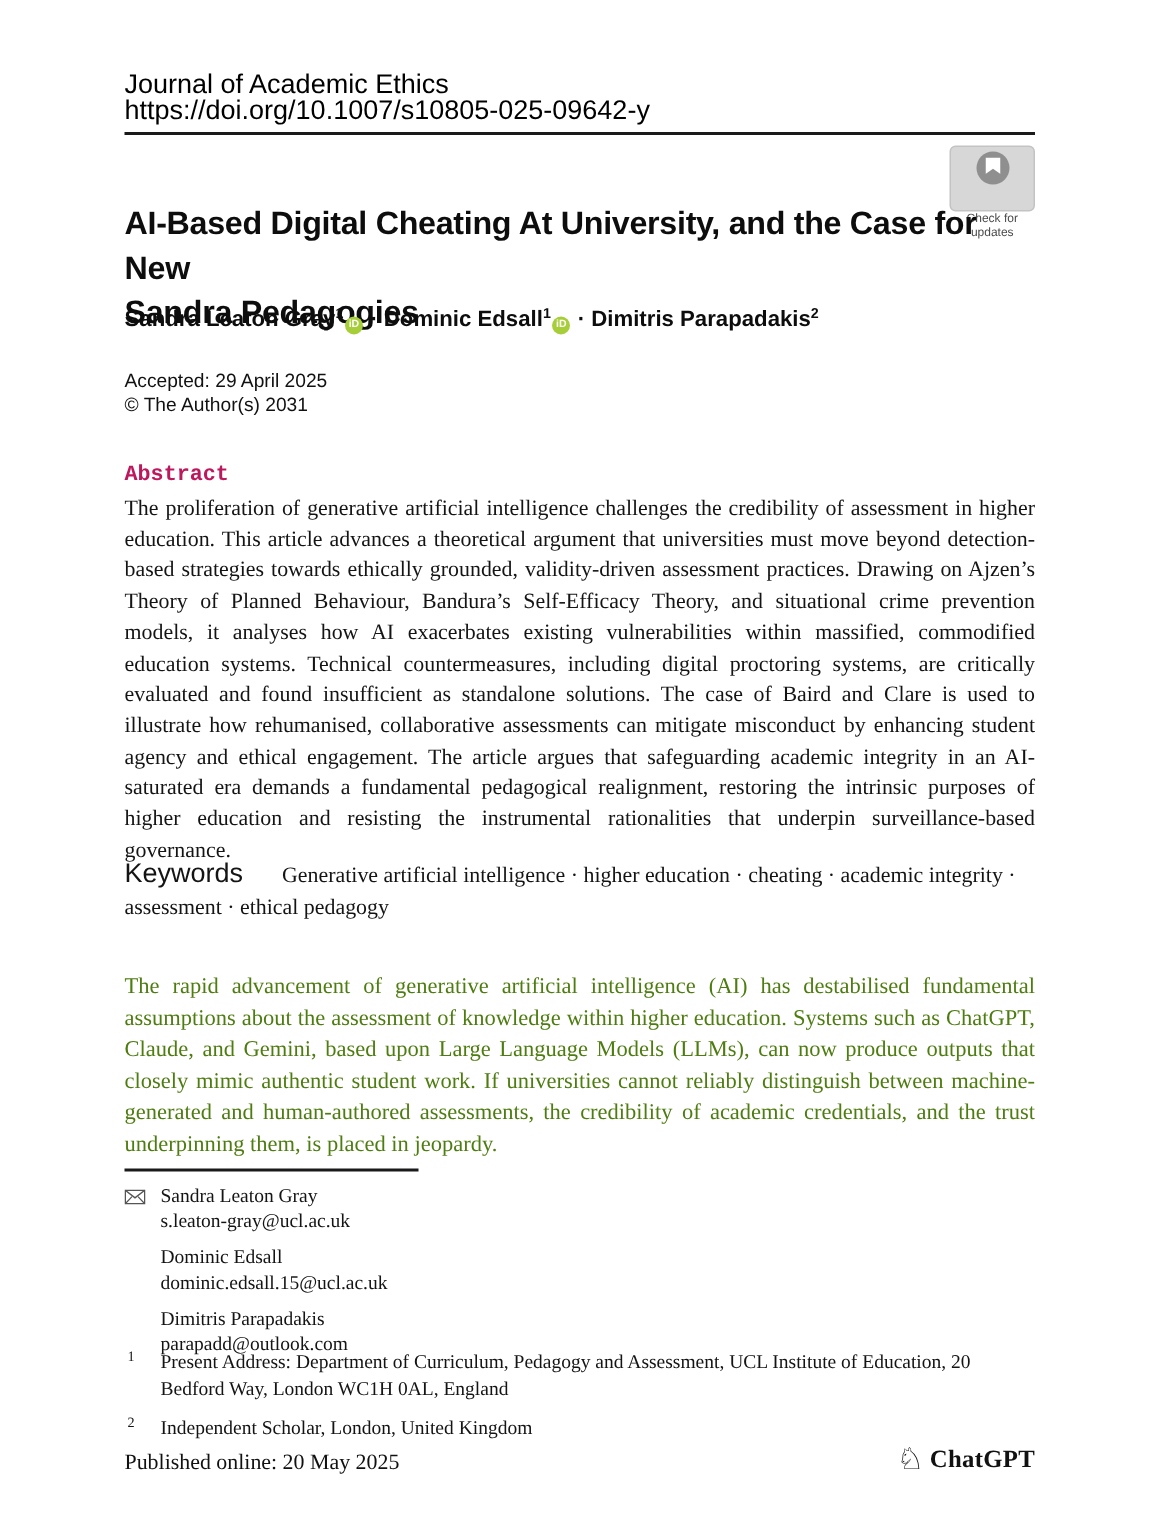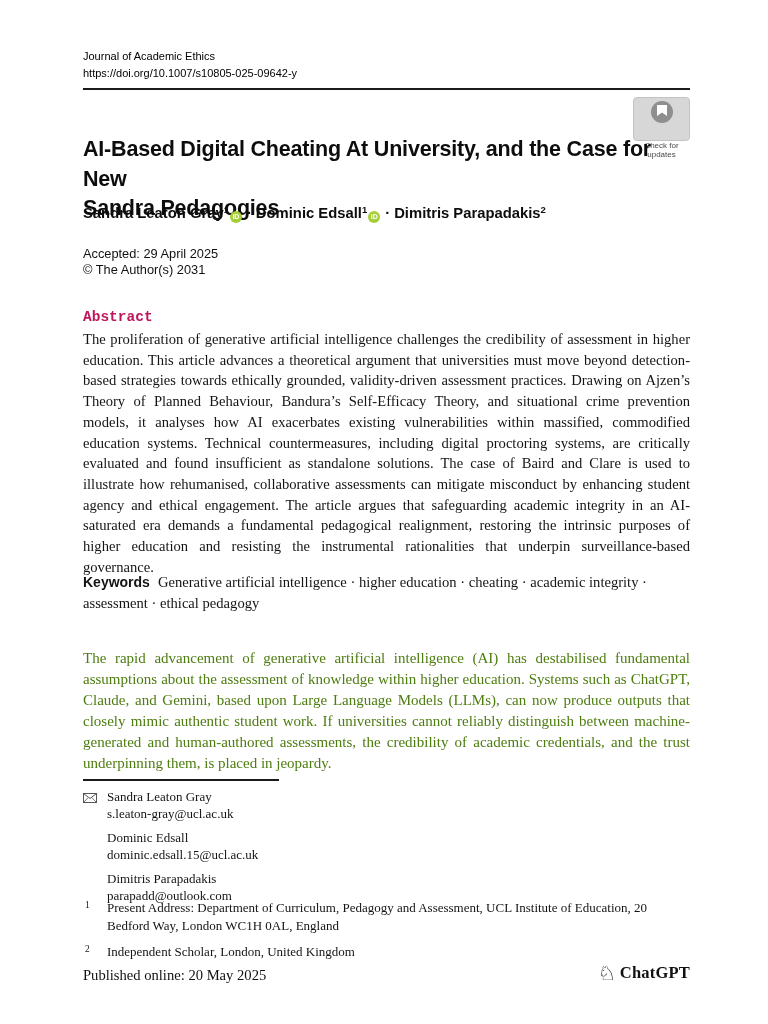--- a/index.html
+++ b/index.html
@@ -4,21 +4,21 @@
 <style>
   * { margin:0; padding:0; box-sizing:border-box; }
   html,body { background:#888; }
   .page {
     position:relative; width:768px; height:1024px; margin:0 auto;
     background:#ffffff; color:#111;
     font-family:"Liberation Serif", serif;
     overflow:hidden;
   }
 
-  .journal-head { position:absolute; left:83px; top:48px; font-family:"Liberation Sans", sans-serif; font-size:11px; line-height:16.5px; color:#000; }
+  .journal-head { position:absolute; left:83px; top:48px; font-family:"Liberation Sans", sans-serif; font-size:18px; line-height:16.5px; color:#000; }
   .main-rule { position:absolute; left:83px; top:88px; width:607px; height:2px; background:#1a1a1a; }
 
   .updates-badge {
     position:absolute; left:633px; top:97px; width:57px; height:44px;
     background:#d7d7d7; border:1px solid #c3c3c3; border-radius:4px;
     text-align:center; cursor:pointer;
   }
   .updates-badge .circ {
     width:22px; height:22px; margin:3px auto 0; border-radius:50%;
     background:#8f8f8f; position:relative;
@@ -41,21 +41,21 @@
   }
   .authors .sep { font-weight:bold; padding:0 4px; }
 
   .dates { position:absolute; left:83px; top:246px; font-family:"Liberation Sans", sans-serif; font-size:12.8px; line-height:15.5px; color:#111; }
 
   .abstract-head { position:absolute; left:83px; top:309px; font-family:Liberation Mono, monospace; font-weight:bold; font-size:14.5px; color:#be185d; }
   .abstract-body { position:absolute; left:83px; top:329px; width:607px;
     font-size:14.6px; line-height:20.7px; text-align:justify; color:#141414; }
 
   .keywords { position:absolute; left:83px; top:572px; width:607px; font-size:14.6px; line-height:21px; color:#141414; }
-  .keywords .kw-head { font-family:"Liberation Sans", sans-serif; font-weight:bold; font-size:14px; padding-right:8px; }
+  .keywords .kw-head { font-family:"Liberation Sans", sans-serif; font-weight:normal; font-size:18px; padding-right:26px; }
 
   .body-par { position:absolute; left:83px; top:648px; width:607px;
     font-size:15px; line-height:21px; text-align:justify; color:#4d7c0f; }
 
   .foot-rule { position:absolute; left:83px; top:779px; width:196px; height:1.5px; background:#1a1a1a; }
 
   .contacts { position:absolute; left:83px; top:788px; width:350px; font-size:13px; line-height:17px; color:#141414; }
   .contact { position:relative; padding-left:24px; margin-bottom:7px; }
   .envelope { position:absolute; left:0; top:2px; }
   .contact .email { cursor:pointer; }

